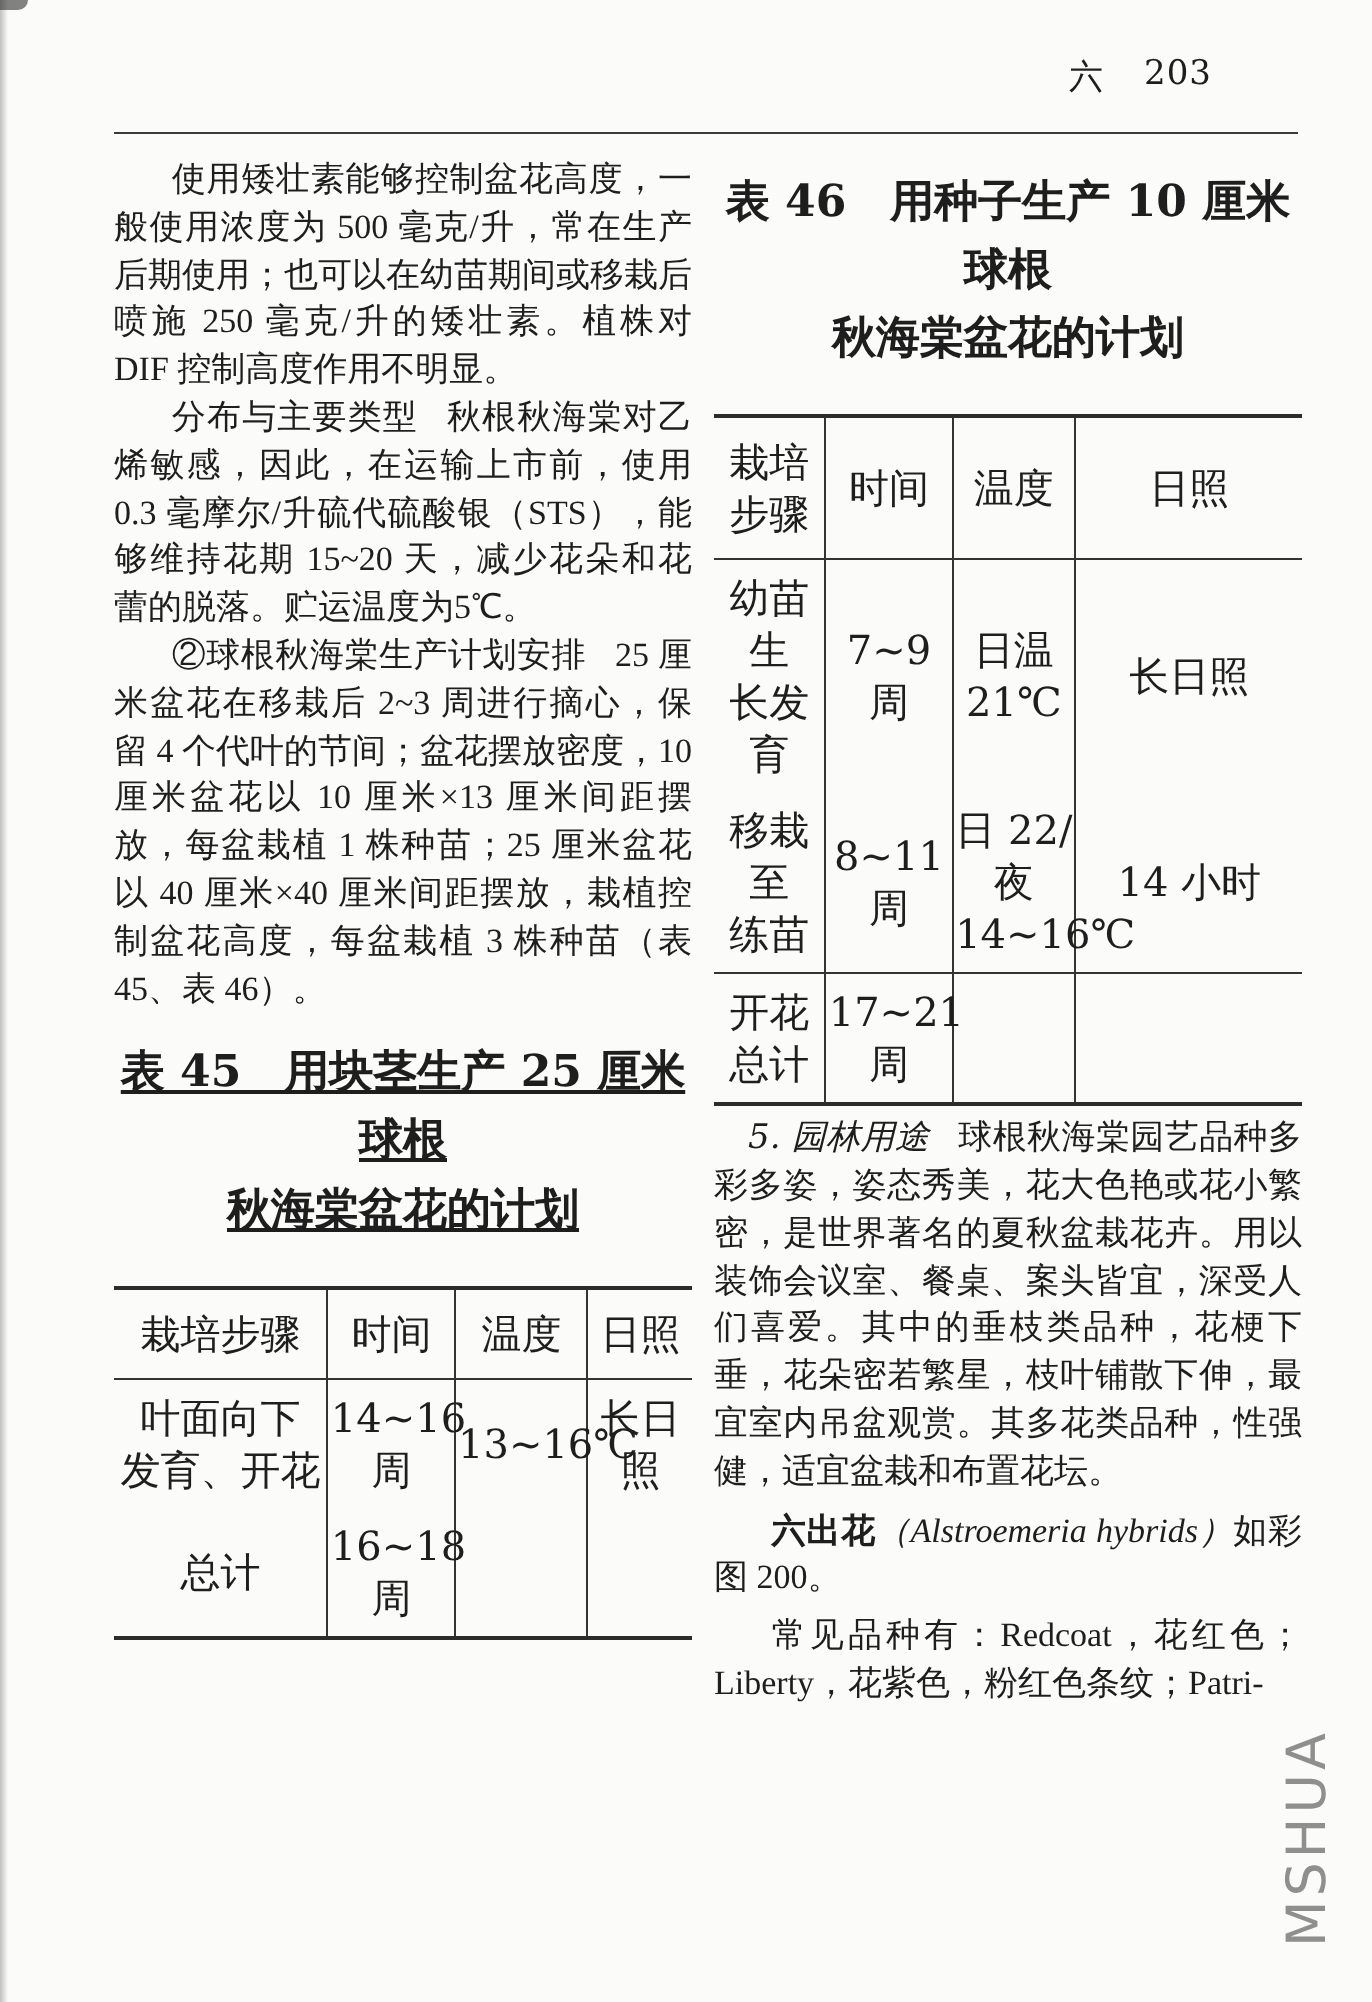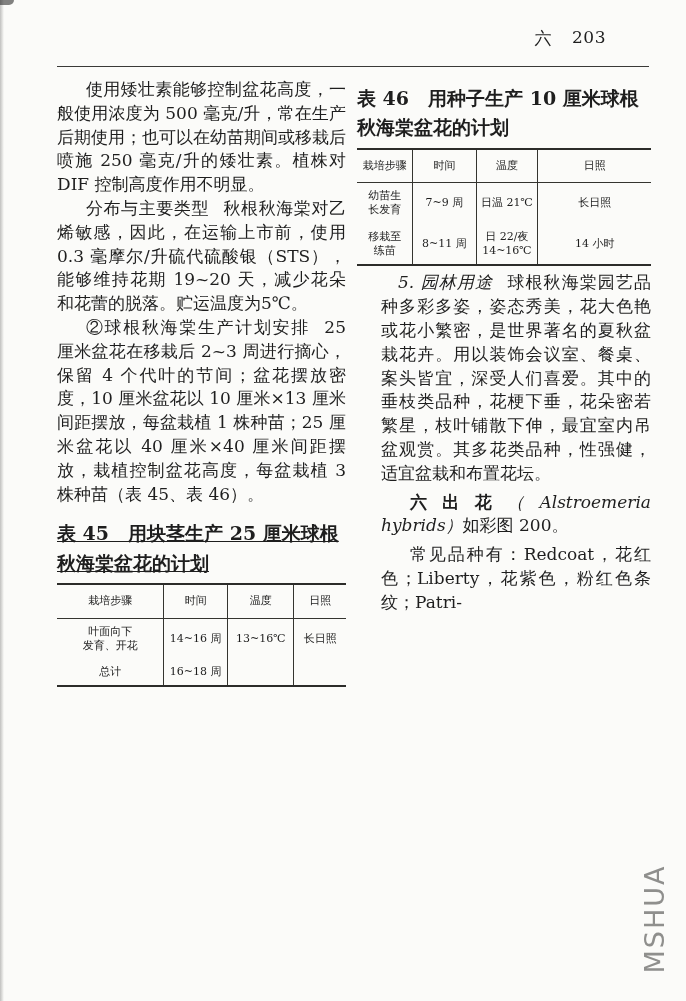--- a/index.html
+++ b/index.html
@@ -21,35 +21,35 @@
   .folio{position:absolute;top:27px;right:80px;display:flex;gap:20px;
     font-size:17px;letter-spacing:.5px;}
   .header-rule{position:absolute;top:66px;left:57px;width:592px;
     border-top:1.6px solid #3a3a38;}
   
   .col{position:absolute;font-size:17px;line-height:1.4;
     text-align:justify;text-justify:inter-character;}
   .col-left{left:57px;top:78px;width:289px;}
   .col-right{left:357px;top:80px;width:294px;}
   p.para{margin:0;}
-  p.indent{text-indent:1.7em;}
+  p.indent{text-indent:1.7em;font-family:Liberation Serif, serif;}
   p.indent-sm{text-indent:1em;}
-  p.gap{margin-top:5px;margin-left:24px;}
+  p.gap{margin-top:5px;}
   .lead{margin-right:.85em;}
   .lead-kai{font-style:italic;margin-right:.85em;}
   .h-cn{font-weight:bold;}
   .h-latin{font-style:italic;}
   
-  .tbl-caption{font-weight:bold;font-size:19px;
+  .tbl-caption{font-weight:bold;font-size:22px;text-align:center;
     line-height:1.55;margin:0;}
   .cap-t45{margin-top:13px;text-decoration:underline;}
   .cap-t46{margin-top:4px;}
   
   table.tbl{width:100%;border-collapse:collapse;table-layout:fixed;
-    margin-top:5px;font-size:11px;line-height:1.3;
+    margin-top:21px;font-size:20px;line-height:1.3;
     border-top:2px solid #2c2c2a;border-bottom:2px solid #2c2c2a;}
   table.tbl th,table.tbl td{
     font-weight:normal;text-align:center;vertical-align:middle;
     padding:6px 1px;white-space:pre-line;}
   table.tbl th{padding:9px 1px;}
   table.tbl th+th,table.tbl td+td{border-left:1.2px solid #34342f;}
   table.tbl thead tr{border-bottom:1.2px solid #34342f;}
   tr.rule-above{border-top:1.2px solid #34342f;}
   
   .t45 col.c1{width:37%;} .t45 col.c2{width:22%;}
@@ -72,21 +72,21 @@
 
   <div class="folio">
     <span>六</span>
     <span>203</span>
   </div>
   <div class="header-rule"></div>
 
   <div class="col col-left">
     <p class="para indent">使用矮壮素能够控制盆花高度，一般使用浓度为 500 毫克/升，常在生产后期使用；也可以在幼苗期间或移栽后喷施 250 毫克/升的矮壮素。植株对 DIF 控制高度作用不明显。</p>
     <p class="para indent">
-      <span class="lead">分布与主要类型</span><span>秋根秋海棠对乙烯敏感，因此，在运输上市前，使用 0.3 毫摩尔/升硫代硫酸银（STS），能够维持花期 19~20 天，减少花朵和花蕾的脱落。贮运温度为5℃。</span>
+      <span class="lead">分布与主要类型</span><span>秋根秋海棠对乙烯敏感，因此，在运输上市前，使用 0.3 毫摩尔/升硫代硫酸银（STS），能够维持花期 15~20 天，减少花朵和花蕾的脱落。贮运温度为5℃。</span>
     </p>
     <p class="para indent">
       <span class="lead">②球根秋海棠生产计划安排</span><span>25 厘米盆花在移栽后 2~3 周进行摘心，保留 4 个代叶的节间；盆花摆放密度，10 厘米盆花以 10 厘米×13 厘米间距摆放，每盆栽植 1 株种苗；25 厘米盆花以 40 厘米×40 厘米间距摆放，栽植控制盆花高度，每盆栽植 3 株种苗（表 45、表 46）。</span>
     </p>
 
     <p class="tbl-caption cap-t45">
       <span>表 45　用块茎生产 25 厘米球根</span><br>
       <span>秋海棠盆花的计划</span>
     </p>
 
@@ -153,20 +153,26 @@
           <td>长日照</td>
         </tr>
         <tr>
           <td>移栽至
 练苗</td>
           <td>8~11 周</td>
           <td>日 22/夜
 14~16℃</td>
           <td>14 小时</td>
         </tr>
+        <tr class="rule-above">
+          <td>开花总计</td>
+          <td>17~21 周</td>
+          <td></td>
+          <td></td>
+        </tr>
       </tbody>
     </table>
 
     <p class="para indent-sm gap">
       <span class="lead-kai">5. 园林用途</span><span>球根秋海棠园艺品种多彩多姿，姿态秀美，花大色艳或花小繁密，是世界著名的夏秋盆栽花卉。用以装饰会议室、餐桌、案头皆宜，深受人们喜爱。其中的垂枝类品种，花梗下垂，花朵密若繁星，枝叶铺散下伸，最宜室内吊盆观赏。其多花类品种，性强健，适宜盆栽和布置花坛。</span>
     </p>
 
     <p class="para indent gap">
       <span class="h-cn">六出花</span><span class="h-latin">（Alstroemeria hybrids）</span><span>如彩图 200。</span>
     </p>

